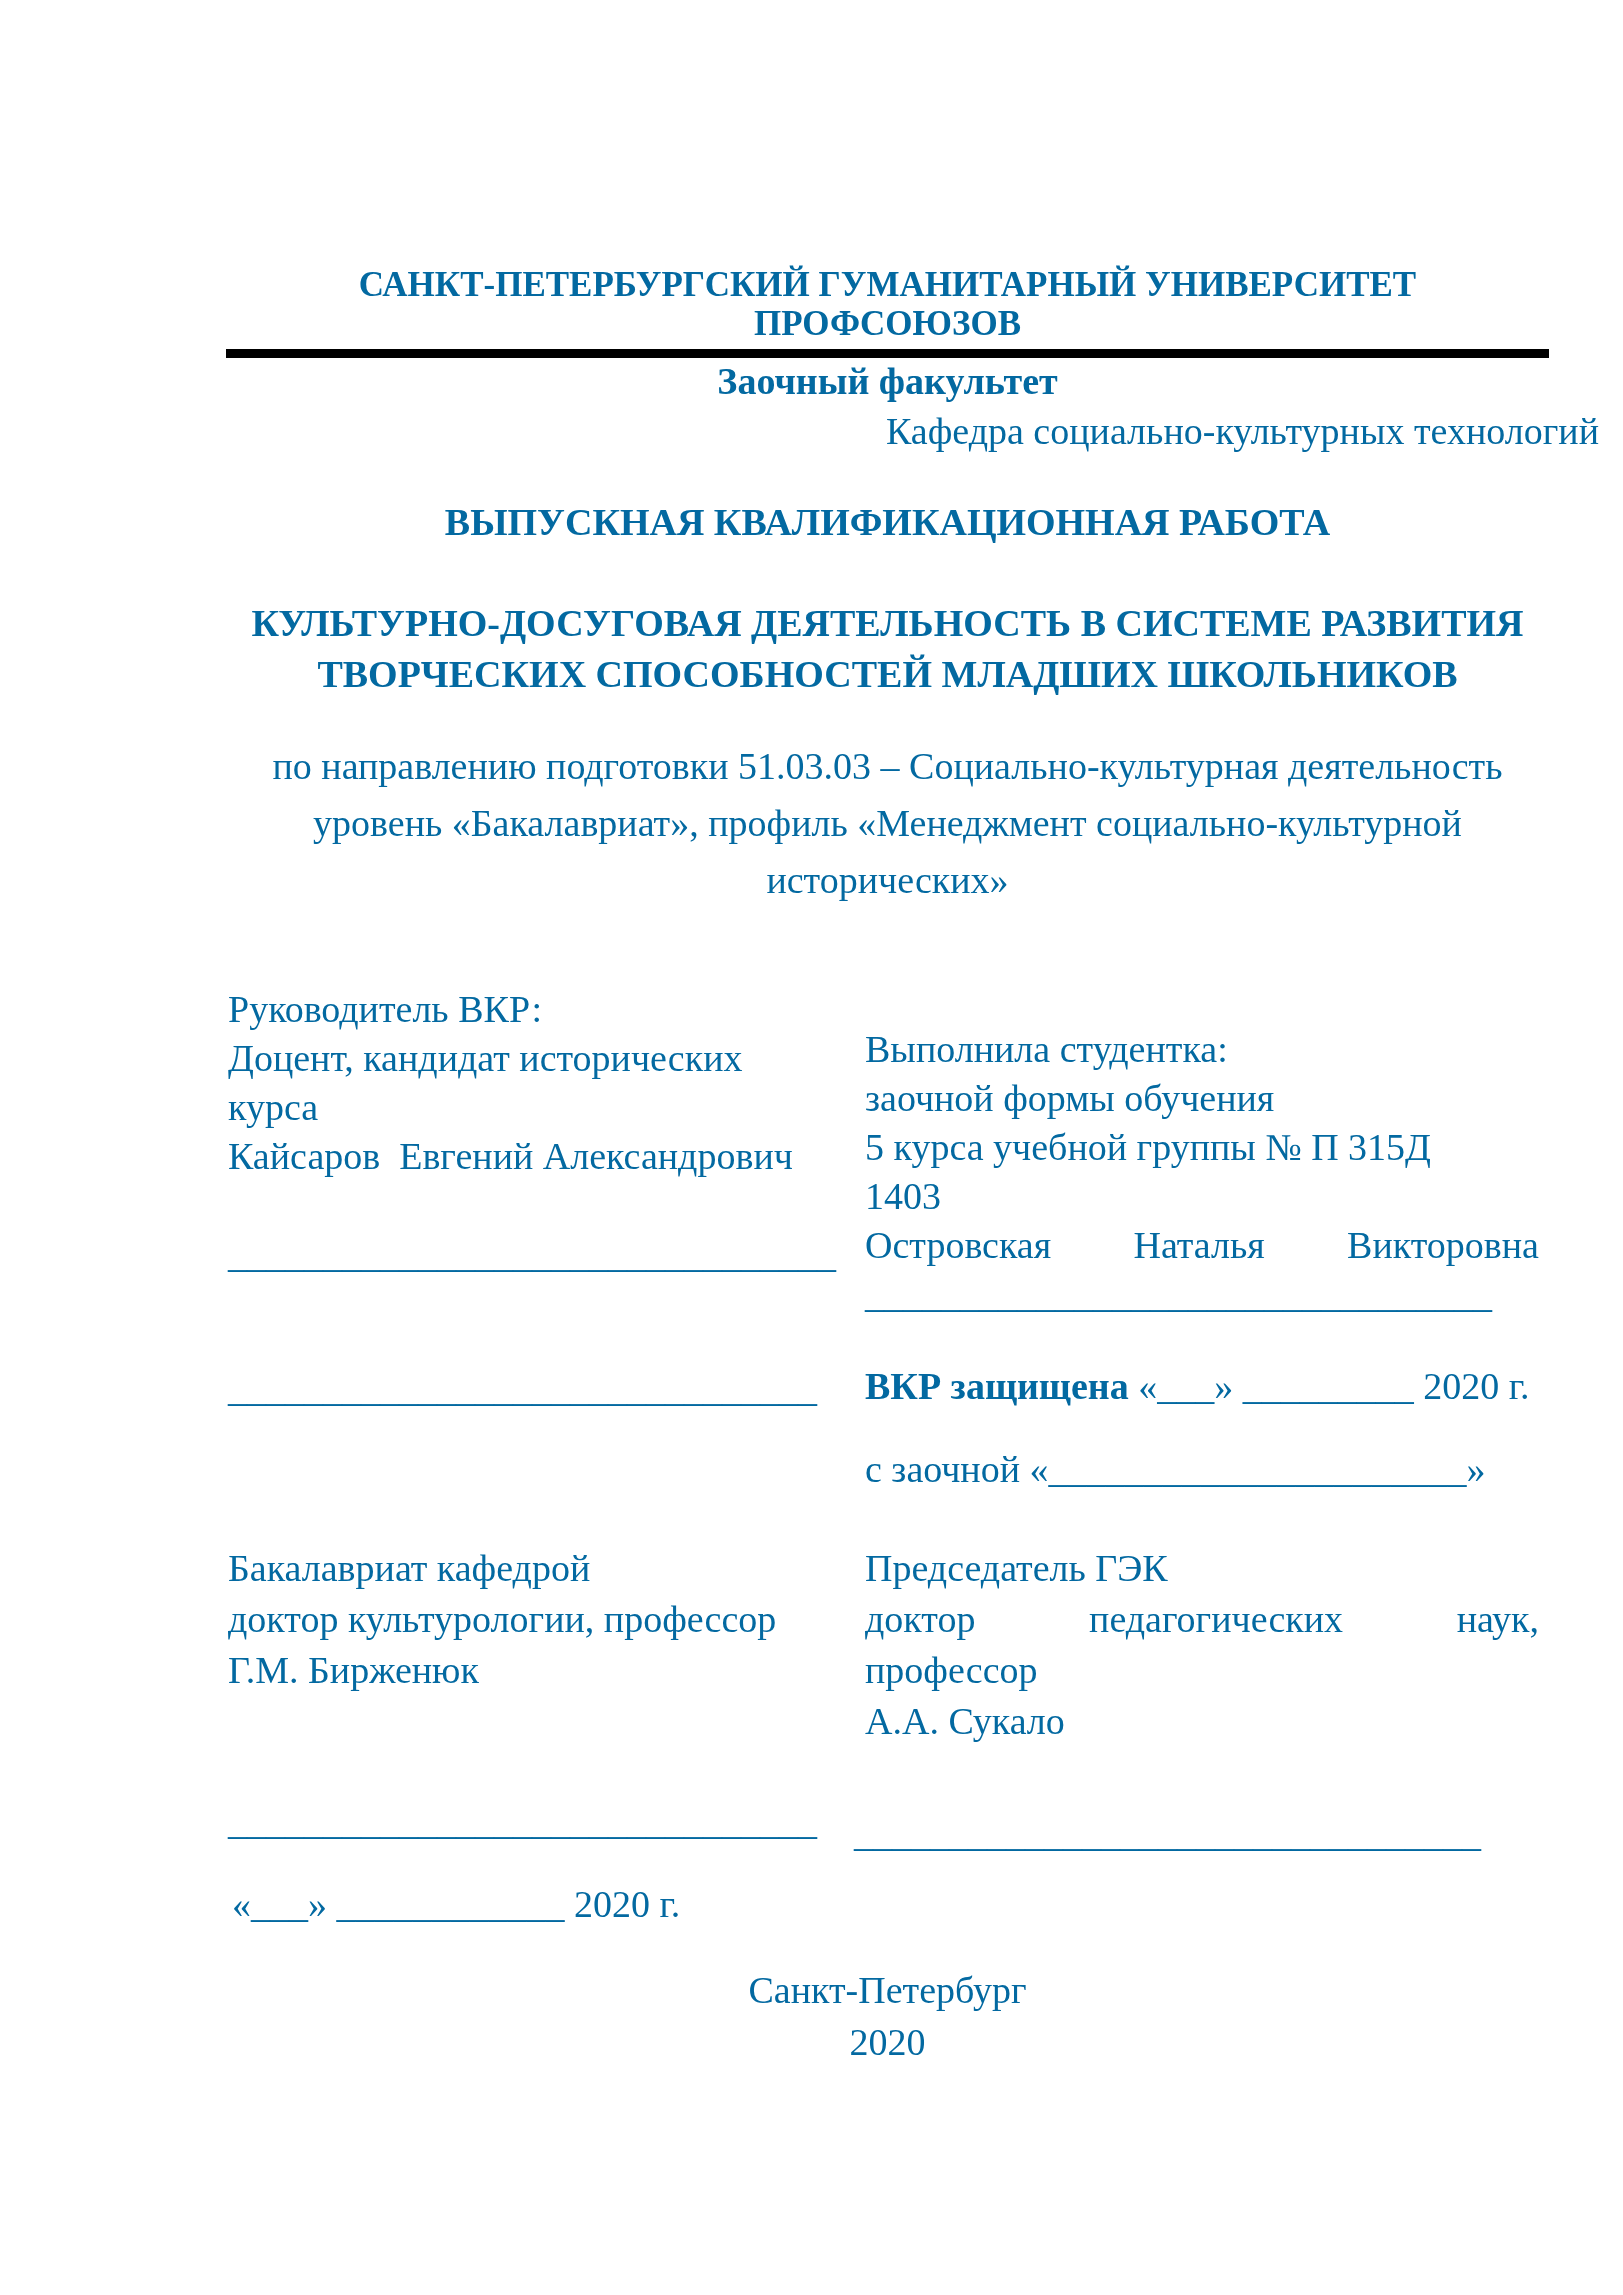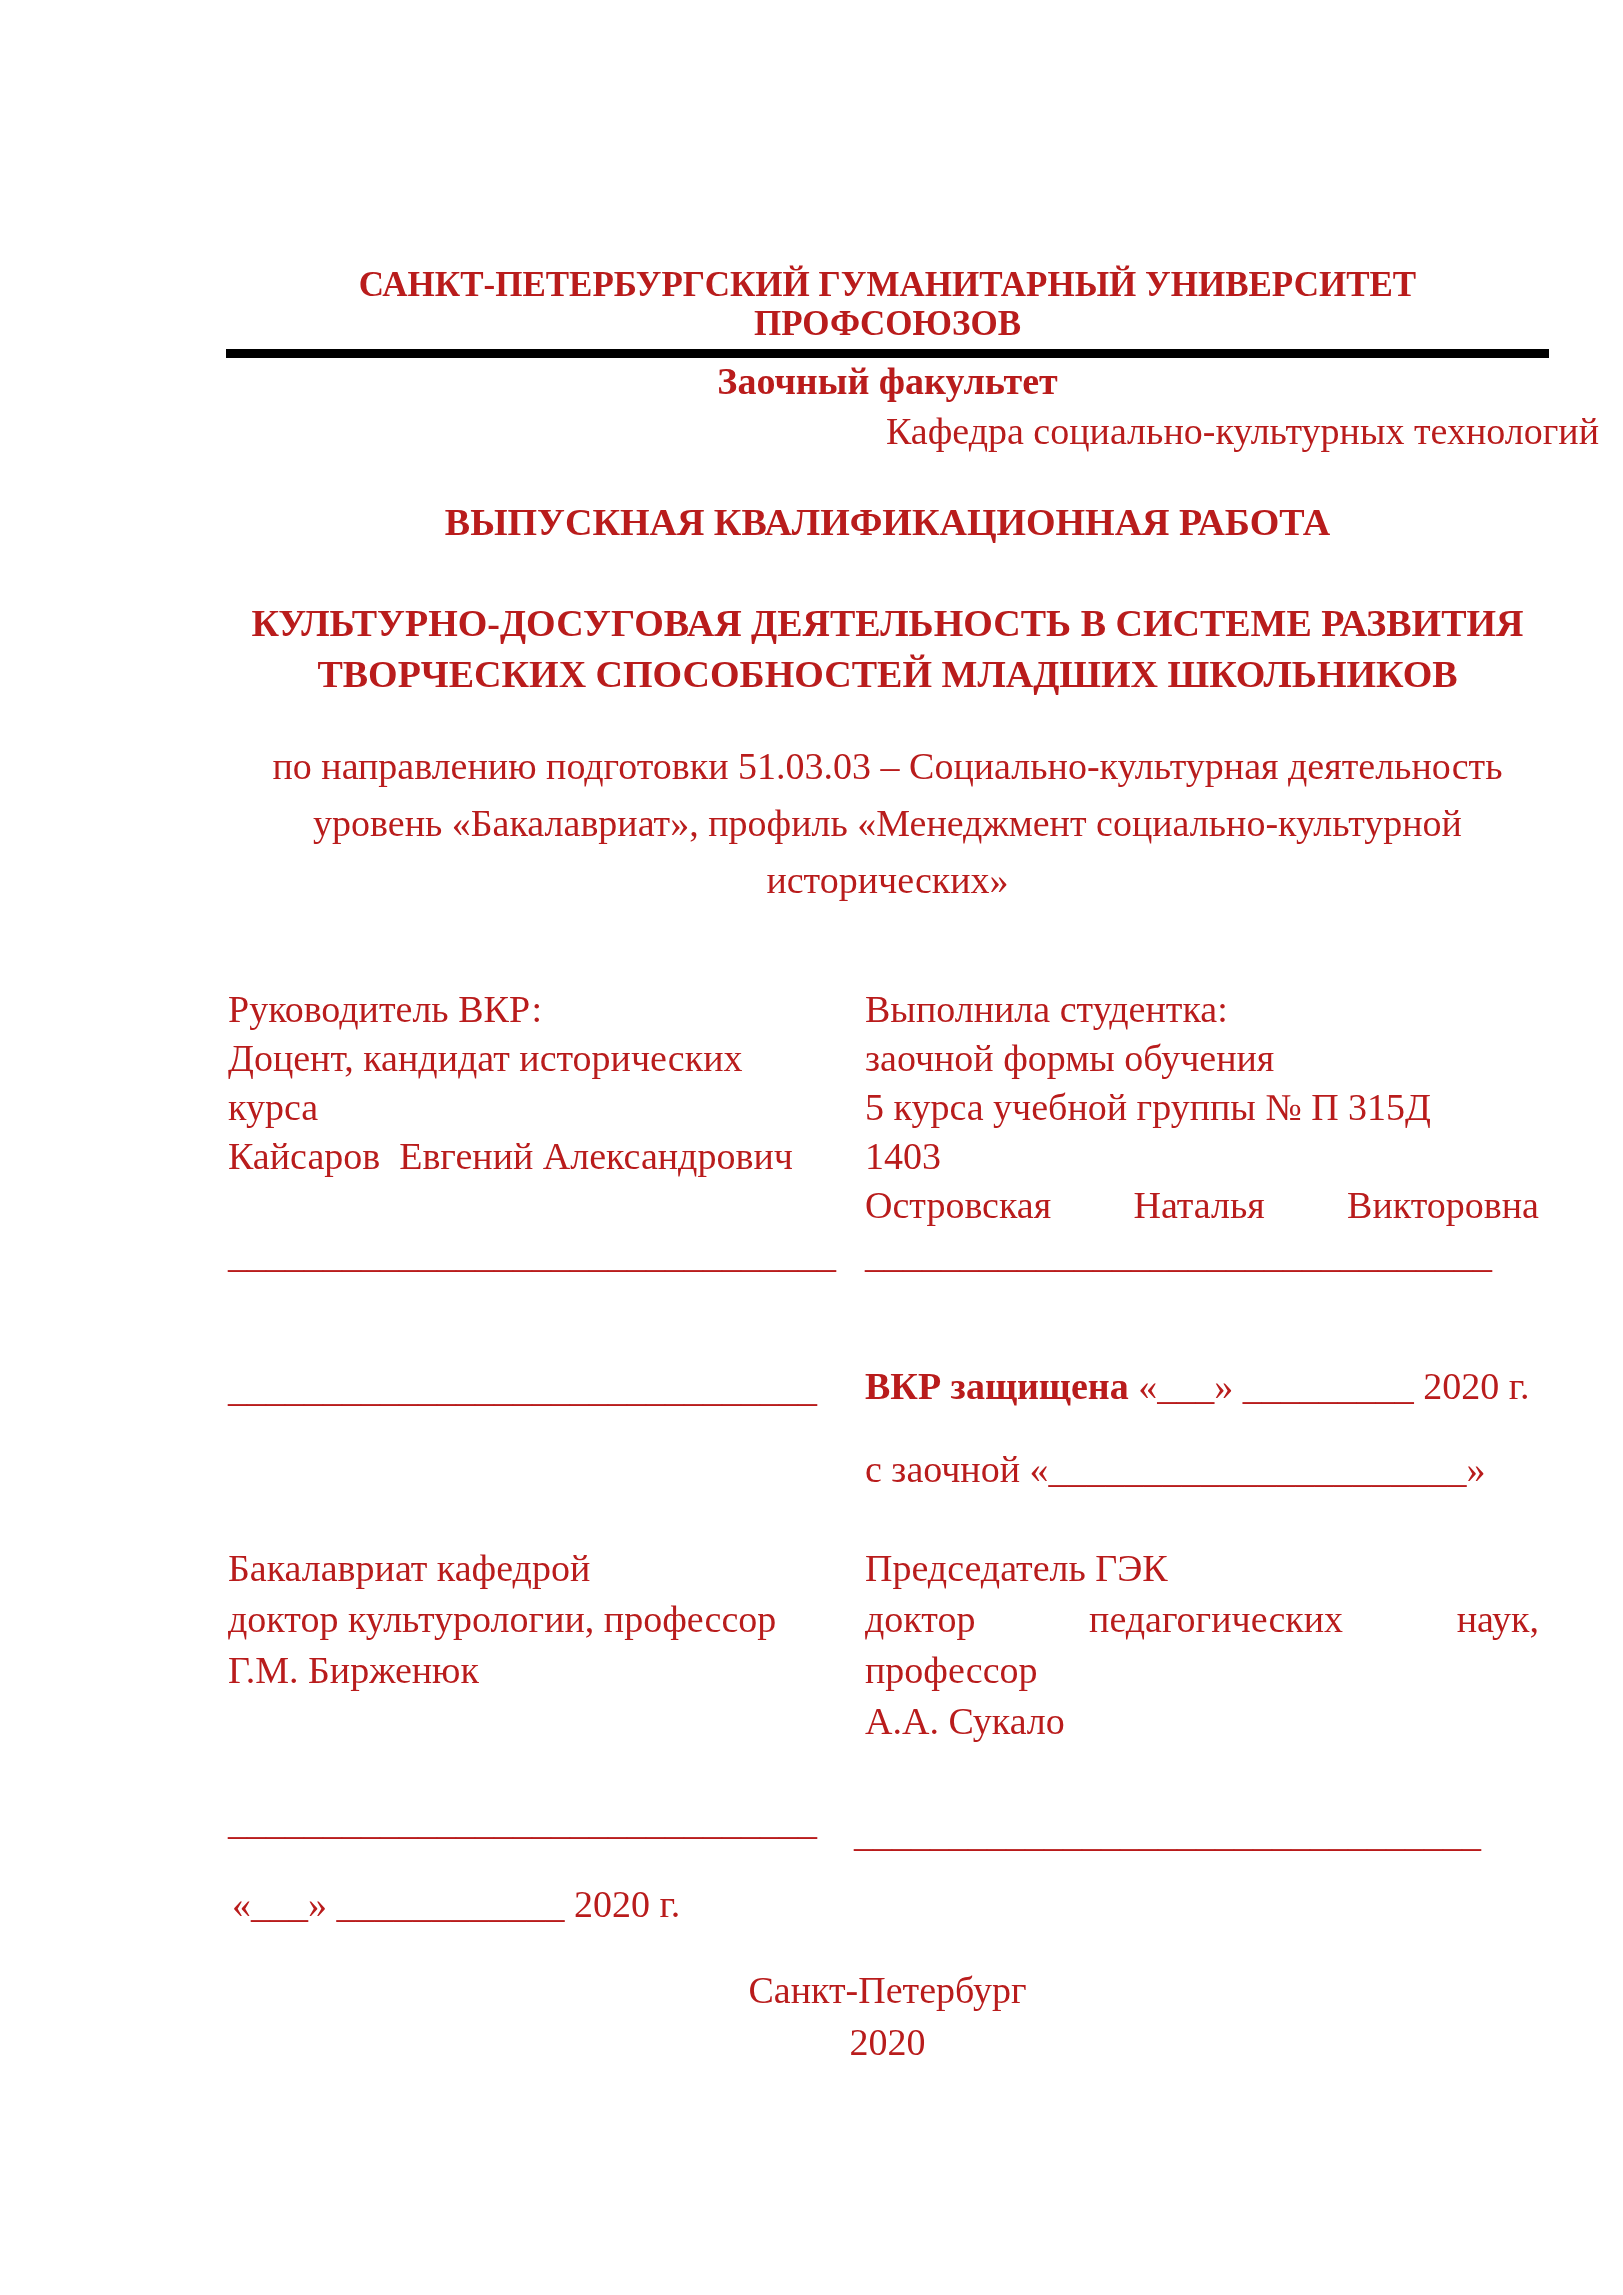--- a/index.html
+++ b/index.html
@@ -5,21 +5,21 @@
   html, body {
     margin: 0;
     padding: 0;
     background: #ffffff;
   }
   .page {
     position: relative;
     width: 1623px;
     height: 2295px;
     background: #ffffff;
-    color: #b91c1c;
+    color: #0369a1;
     font-family: "Liberation Serif", "DejaVu Serif", serif;
     font-size: 38px;
     overflow: hidden;
   }
   .abs { position: absolute; }
   .center { text-align: center; }
   .right { text-align: right; }
   .bold { font-weight: bold; }
   .line { white-space: pre-wrap; }
   .nowrap { white-space: nowrap; }
@@ -34,21 +34,21 @@
     padding-bottom: 6.3px;
     border-bottom: 9.4px solid #000;
   }
   .faculty   { left: 226px; top: 357px;  width: 1323px; line-height: 49px; }
   .department{ left: 226px; top: 407px;  width: 1373px; line-height: 49px; }
   .work-type { left: 226px; top: 498px;  width: 1323px; line-height: 49px; }
   .thesis-title { left: 226px; top: 598px; width: 1323px; line-height: 51px; }
   .program   { left: 226px; top: 738px;  width: 1323px; line-height: 57px; }
 
   .col-left-1  { left: 228px;  top: 985px; width: 671px; line-height: 49px; }
-  .col-right-1 { left: 865px; top: 985px; width: 674px; line-height: 49px; }
+  .col-right-1 { left: 865px; top: 1025px; width: 674px; line-height: 49px; }
 
   .row2-left-line { left: 228px;  top: 1364px; line-height: 49px; }
   .row2-right     { left: 865px; top: 1362px; width: 707px; line-height: 49px; }
   .grade-line     { left: 865px; top: 1445px; width: 707px; line-height: 49px; }
 
   .col-left-2  { left: 228px;  top: 1543px; width: 671px; line-height: 51px; }
   .col-right-2 { left: 865px; top: 1543px; width: 674px; line-height: 51px; }
 
   .bottom-line-left  { left: 228px;  top: 1797px; line-height: 49px; }
   .bottom-line-right { left: 854px; top: 1809px; line-height: 49px; }

